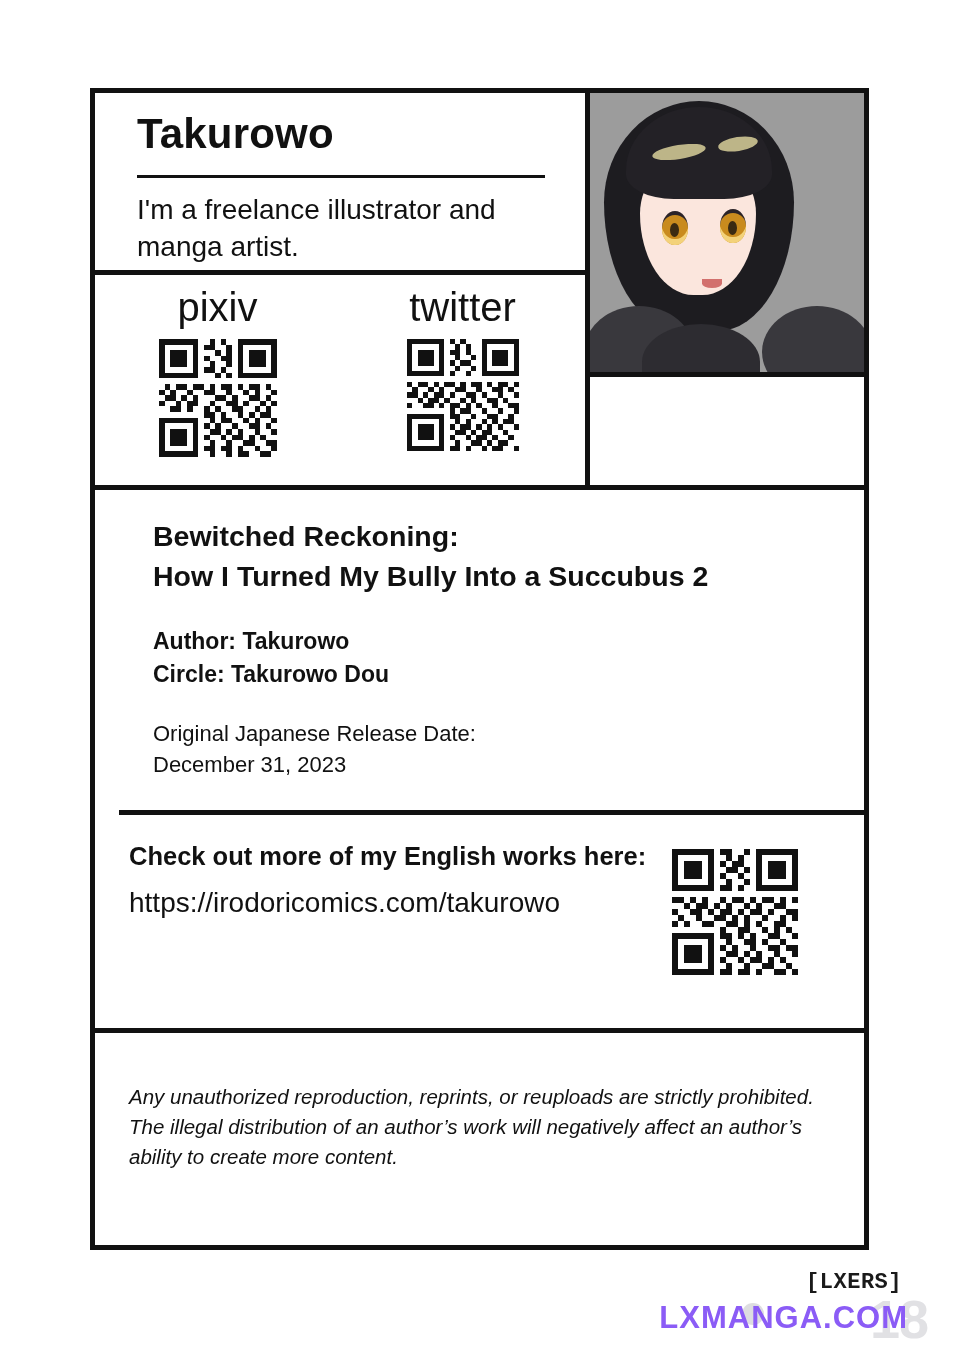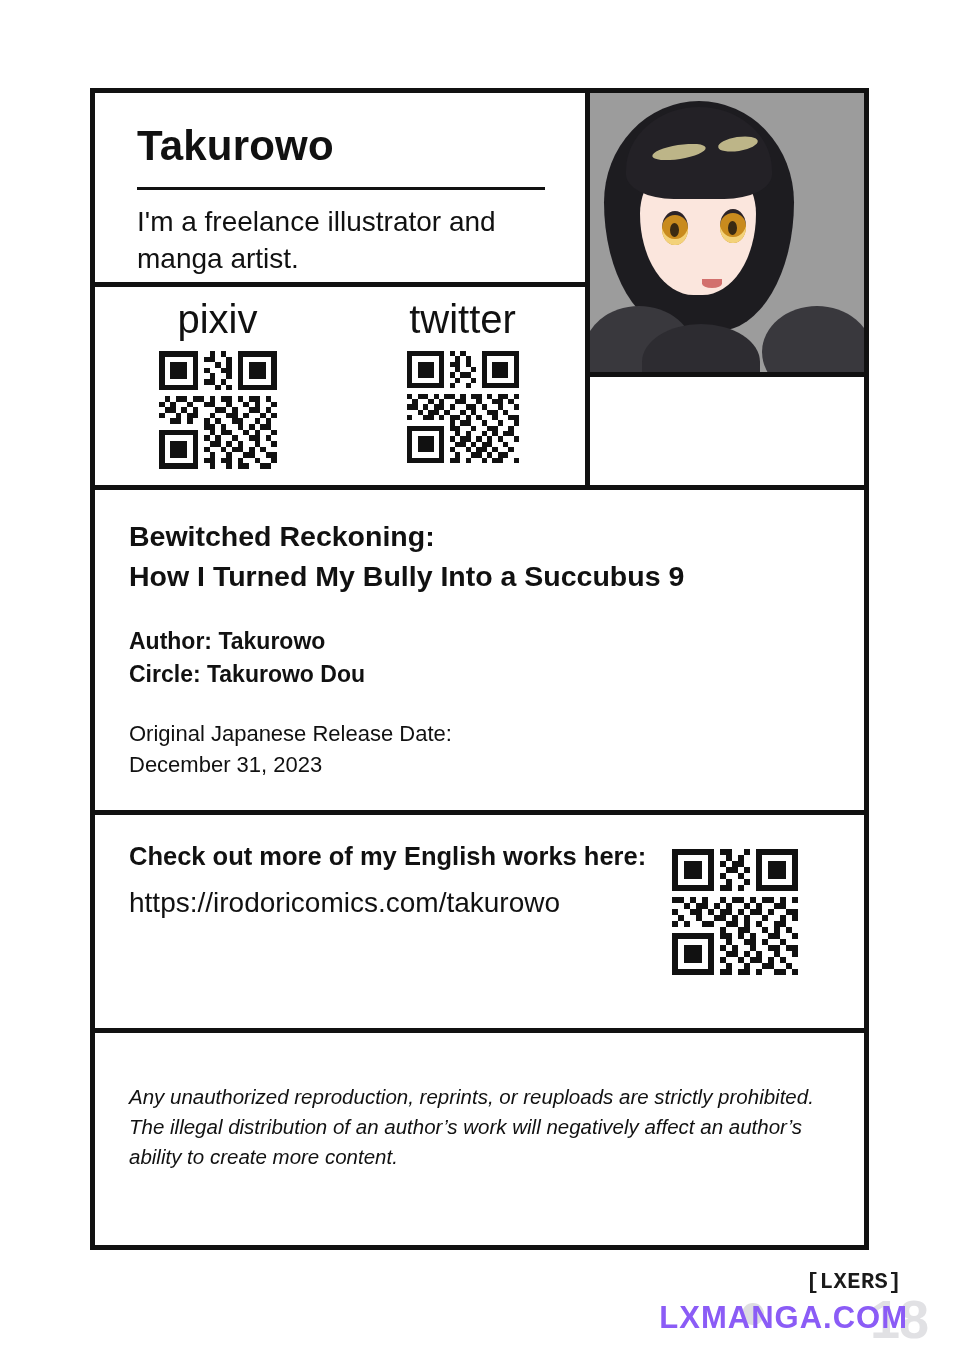--- a/index.html
+++ b/index.html
@@ -41,21 +41,20 @@
     box-sizing: border-box;
     border-right: 5px solid #111111;
     display: flex;
     flex-direction: column;
   }
   .name-block {
     box-sizing: border-box;
     padding: 18px 40px 16px 42px;
     border-bottom: 5px solid #111111;
     height: 182px;
-    margin-top: 12px;
   }
   .artist-name {
     font-size: 42px;
     font-weight: bold;
     letter-spacing: 0.2px;
     margin: 0 0 8px 0;
     padding-bottom: 18px;
     border-bottom: 3px solid #111111;
     line-height: 1.1;
   }
@@ -186,20 +185,21 @@
     display: block;
     image-rendering: pixelated;
     background: #ffffff;
   }
 
   
   .title-block {
     box-sizing: border-box;
     padding: 26px 34px 30px 34px;
     border-bottom: 5px solid #111111;
+    margin-left: 24px;
   }
   .work-title {
     font-size: 28.5px;
     font-weight: bold;
     line-height: 1.42;
     margin: 0 0 28px 0;
   }
   .credits {
     font-size: 23px;
     font-weight: bold;
@@ -554,21 +554,21 @@
         <div class="av-collar"></div>
       </div>
       <div class="avatar-blank"></div>
     </div>
 
   </div>
 
   <div class="title-block">
     <div class="work-title">
       <div>Bewitched Reckoning:</div>
-      <div>How I Turned My Bully Into a Succubus 9</div>
+      <div>How I Turned My Bully Into a Succubus 2</div>
     </div>
     <div class="credits">
       <div>Author: Takurowo</div>
       <div>Circle: Takurowo Dou</div>
     </div>
     <div class="release">
       <div>Original Japanese Release Date:</div>
       <div>December 31, 2023</div>
     </div>
   </div>

